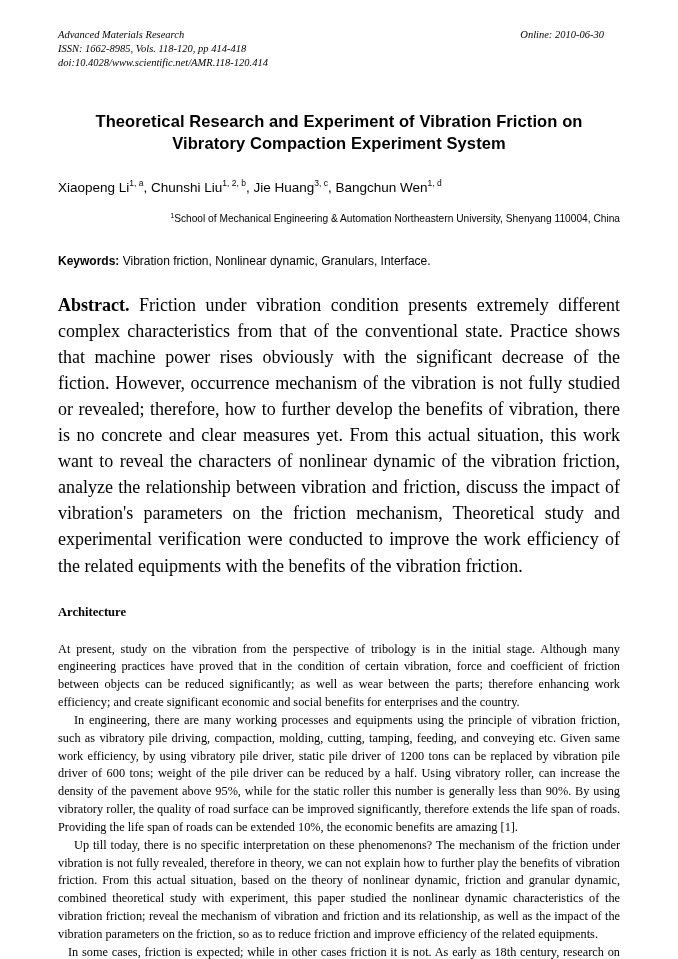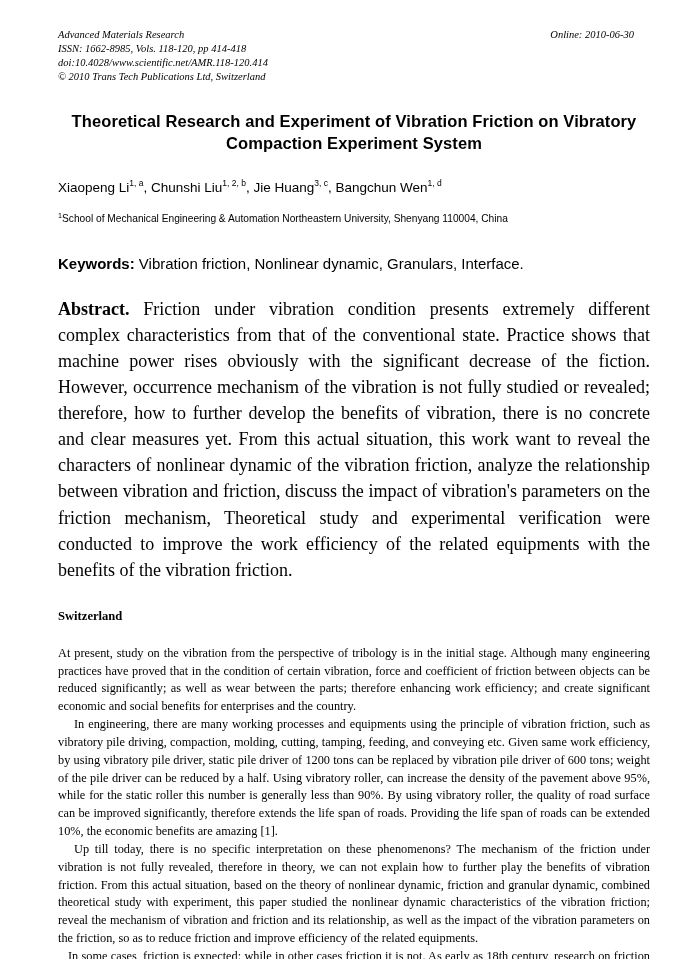--- a/index.html
+++ b/index.html
@@ -11,21 +11,21 @@
     width: 678px;
     height: 959px;
     font-family: "Liberation Serif", serif;
     color: #000000;
     overflow: hidden;
   }
   .page {
     width: 678px;
     height: 959px;
     box-sizing: border-box;
-    padding: 28px 28px 20px 58px;
+    padding: 28px 58px 20px 58px;
     position: relative;
   }
   .header {
     font-size: 10.5px;
     line-height: 1.32;
     font-style: italic;
     position: relative;
     min-height: 56px;
   }
   .header-left {
@@ -53,21 +53,21 @@
     font-family: "Liberation Sans", sans-serif;
     font-size: 13.5px;
     line-height: 1.4;
   }
   .authors sup {
     font-size: 8.5px;
     vertical-align: super;
   }
   .affils {
     margin-top: 13px;
-    text-align: left;
+    text-align: right;
     font-family: "Liberation Sans", sans-serif;
     font-size: 10.2px;
     line-height: 1.45;
   }
   .affils sup {
     font-size: 7.2px;
     vertical-align: super;
   }
   .affil-line {
     display: block;
@@ -79,21 +79,21 @@
     font-size: 10.2px;
     line-height: 1.45;
   }
   .emails sup {
     font-size: 7.2px;
     vertical-align: super;
   }
   .keywords {
     margin-top: 26px;
     font-family: "Liberation Sans", sans-serif;
-    font-size: 15px;
+    font-size: 12px;
     line-height: 1.4;
   }
   .keywords b {
     font-weight: bold;
   }
   .abstract {
     margin-top: 22px;
     font-size: 18px;
     line-height: 1.45;
     text-align: justify;
@@ -123,21 +123,20 @@
 </style>
 </head>
 <body>
 
 <div class="page">
 
   <div class="header">
     <span class="header-left">Advanced Materials Research</span>
     <span class="header-left">ISSN: 1662-8985, Vols. 118-120, pp 414-418</span>
     <span class="header-left">doi:10.4028/www.scientific.net/AMR.118-120.414</span>
-    <span class="header-left">© 2010 Trans Tech Publications Ltd, Switzerland</span>
     <span class="header-right">Online: 2010-06-30</span>
   </div>
 
   <div class="title">Theoretical Research and Experiment of Vibration Friction on Vibratory Compaction Experiment System</div>
 
   <div class="authors">
     <span>Xiaopeng Li</span><sup>1, a</sup>,
     <span>Chunshi Liu</span><sup>1, 2, b</sup>,
     <span>Jie Huang</span><sup>3, c</sup>,
     <span>Bangchun Wen</span><sup>1, d</sup>
@@ -149,20 +148,20 @@
 
 
   <div class="keywords">
     <b>Keywords:</b><span> Vibration friction, Nonlinear dynamic, Granulars, Interface.</span>
   </div>
 
   <div class="abstract">
     <span class="lead">Abstract.</span><span> Friction under vibration condition presents extremely different complex characteristics from that of the conventional state. Practice shows that machine power rises obviously with the significant decrease of the fiction. However, occurrence mechanism of the vibration is not fully studied or revealed; therefore, how to further develop the benefits of vibration, there is no concrete and clear measures yet. From this actual situation, this work want to reveal the characters of nonlinear dynamic of the vibration friction, analyze the relationship between vibration and friction, discuss the impact of vibration's parameters on the friction mechanism, Theoretical study and experimental verification were conducted to improve the work efficiency of the related equipments with the benefits of the vibration friction.</span>
   </div>
 
-  <div class="section-head">Switzerland</div>
+  <div class="section-head">Architecture</div>
 
   <div class="body-par">At present, study on the vibration from the perspective of tribology is in the initial stage. Although many engineering practices have proved that in the condition of certain vibration, force and coefficient of friction between objects can be reduced significantly; as well as wear between the parts; therefore enhancing work efficiency; and create significant economic and social benefits for enterprises and the country.</div>
   <div class="body-par indent">In engineering, there are many working processes and equipments using the principle of vibration friction, such as vibratory pile driving, compaction, molding, cutting, tamping, feeding, and conveying etc. Given same work efficiency, by using vibratory pile driver, static pile driver of 1200 tons can be replaced by vibration pile driver of 600 tons; weight of the pile driver can be reduced by a half. Using vibratory roller, can increase the density of the pavement above 95%, while for the static roller this number is generally less than 90%. By using vibratory roller, the quality of road surface can be improved significantly, therefore extends the life span of roads. Providing the life span of roads can be extended 10%, the economic benefits are amazing [1].</div>
   <div class="body-par indent">Up till today, there is no specific interpretation on these phenomenons? The mechanism of the friction under vibration is not fully revealed, therefore in theory, we can not explain how to further play the benefits of vibration friction. From this actual situation, based on the theory of nonlinear dynamic, friction and granular dynamic, combined theoretical study with experiment, this paper studied the nonlinear dynamic characteristics of the vibration friction; reveal the mechanism of vibration and friction and its relationship, as well as the impact of the vibration parameters on the friction, so as to reduce friction and improve efficiency of the related equipments.</div>
   <div class="body-par indent-small">In some cases, friction is expected; while in other cases friction it is not. As early as 18th century, research on friction has been conducted by some people, among which, Amontons and Coulomb established empirical research models. By the end of 19th century, Reynolds equation and hydrodynamic lubrication theory was put forward by Reynolds. From 1920s, Hardy built up boundary lubricating theory, later on, Bowdon and Tabor set up friction and wears theory [2]. At present, various study has been carried out by Chinese and foreign scholars from different branches such as:</div>
 
 </div>
 
 </body></html>

